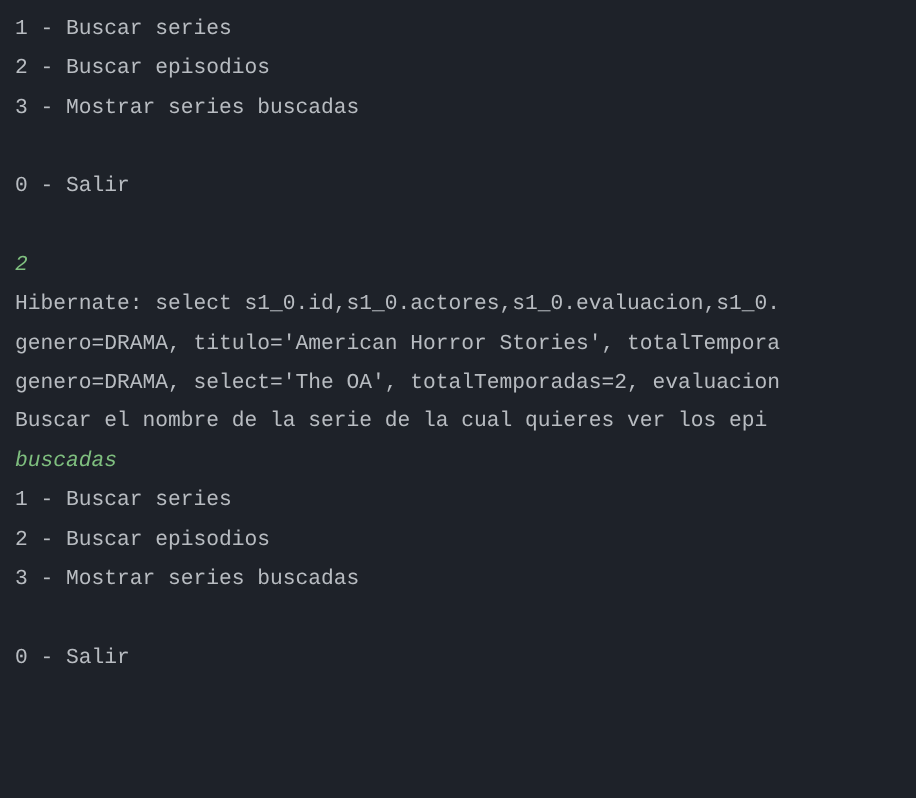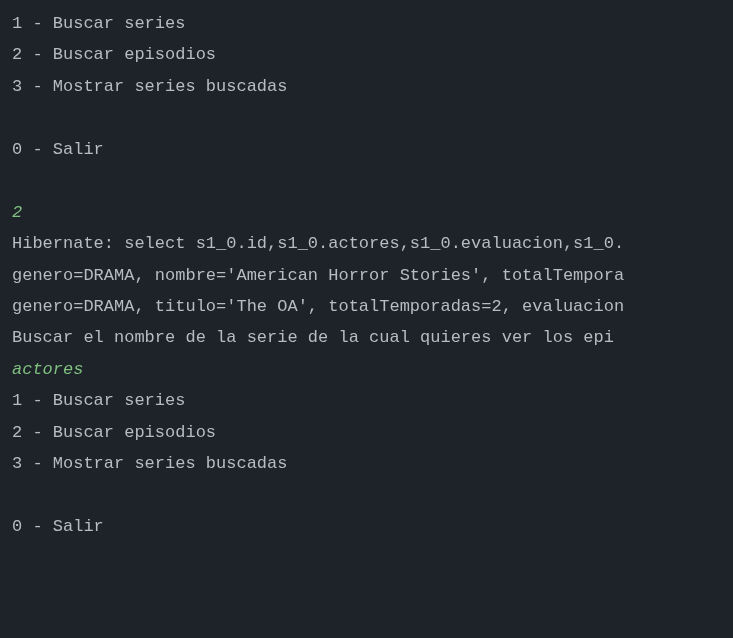--- a/index.html
+++ b/index.html
@@ -34,22 +34,22 @@
 <body>
 
 <div class="line">1 - Buscar series</div>
 <div class="line">2 - Buscar episodios</div>
 <div class="line">3 - Mostrar series buscadas</div>
 <div class="blank"></div>
 <div class="line">0 - Salir</div>
 <div class="blank"></div>
 <div class="line input">2</div>
 <div class="line">Hibernate: select s1_0.id,s1_0.actores,s1_0.evaluacion,s1_0.</div>
-<div class="line">genero=DRAMA, nombre='American Horror Stories', totalTempora</div>
-<div class="line">genero=DRAMA, titulo='The OA', totalTemporadas=2, evaluacion</div>
+<div class="line">genero=DRAMA, titulo='American Horror Stories', totalTempora</div>
+<div class="line">genero=DRAMA, select='The OA', totalTemporadas=2, evaluacion</div>
 <div class="line">Buscar el nombre de la serie de la cual quieres ver los epi</div>
-<div class="line input">actores</div>
+<div class="line input">buscadas</div>
 <div class="line">1 - Buscar series</div>
 <div class="line">2 - Buscar episodios</div>
 <div class="line">3 - Mostrar series buscadas</div>
 <div class="blank"></div>
 <div class="line">0 - Salir</div>
 <div class="blank"></div>
 
 </body></html>

